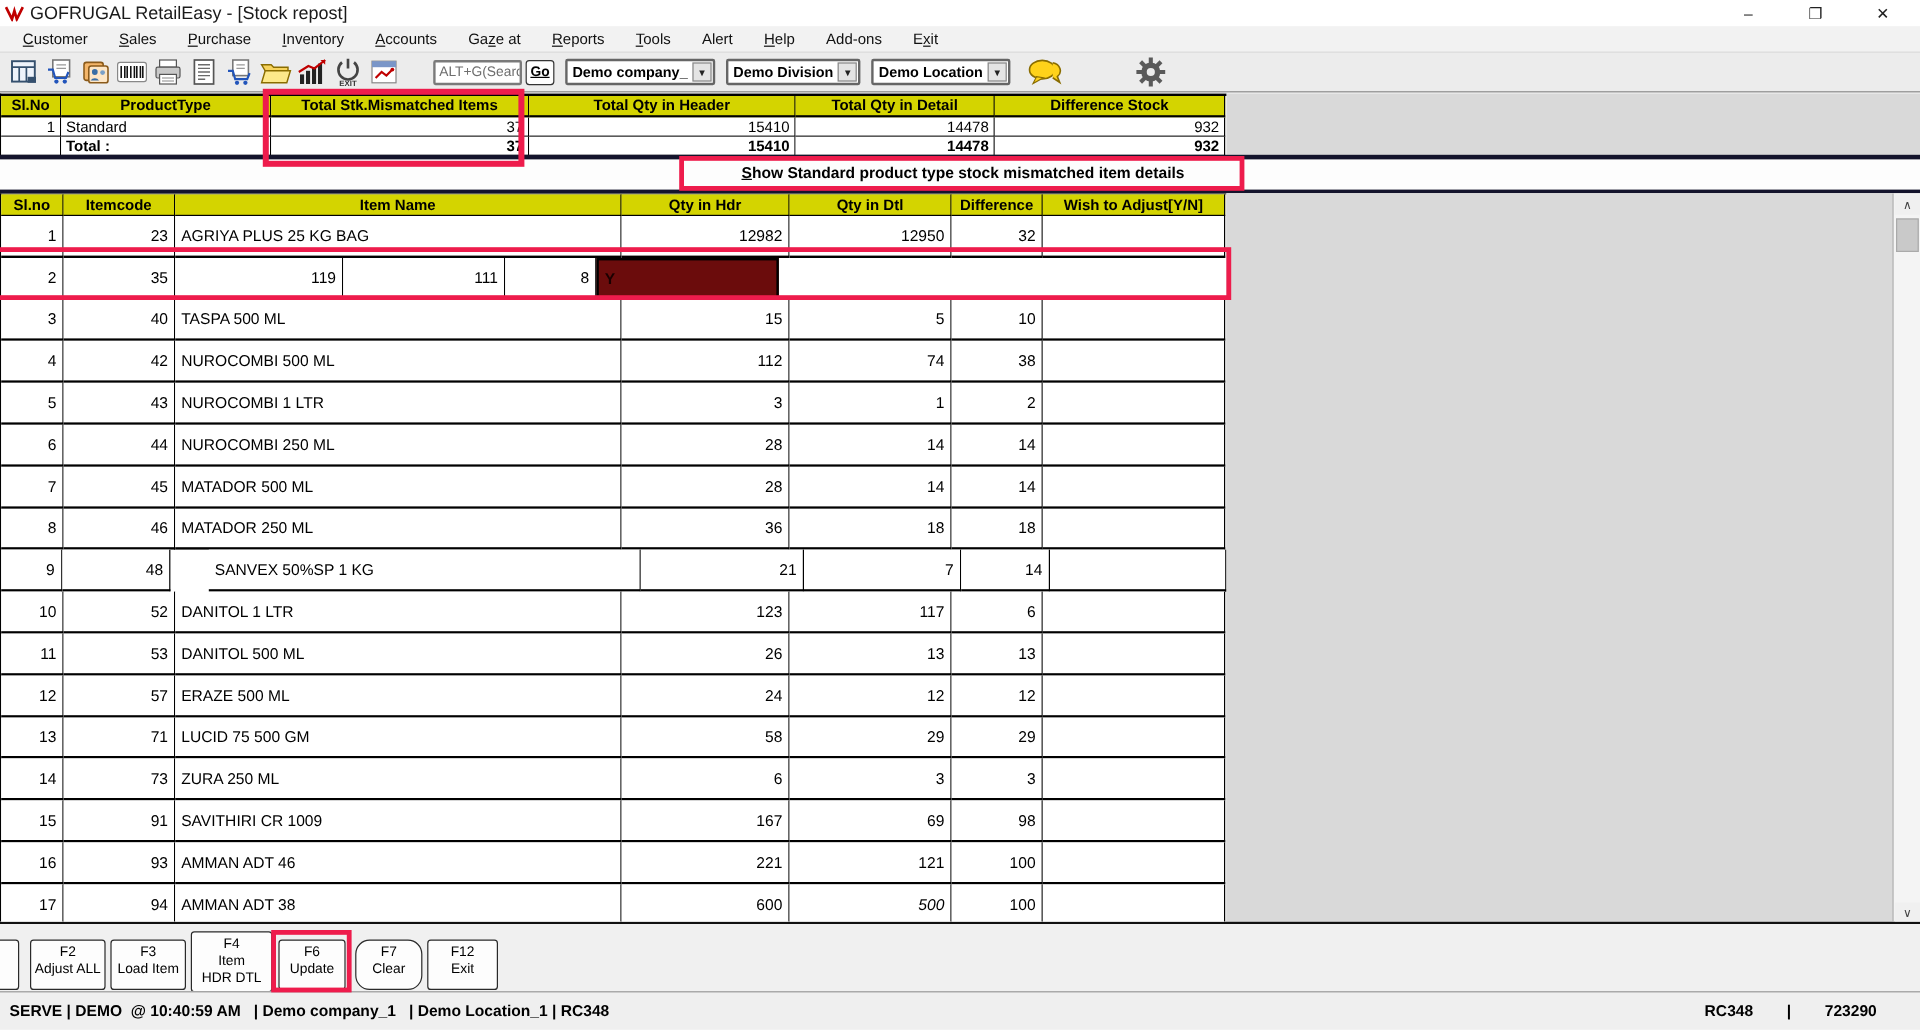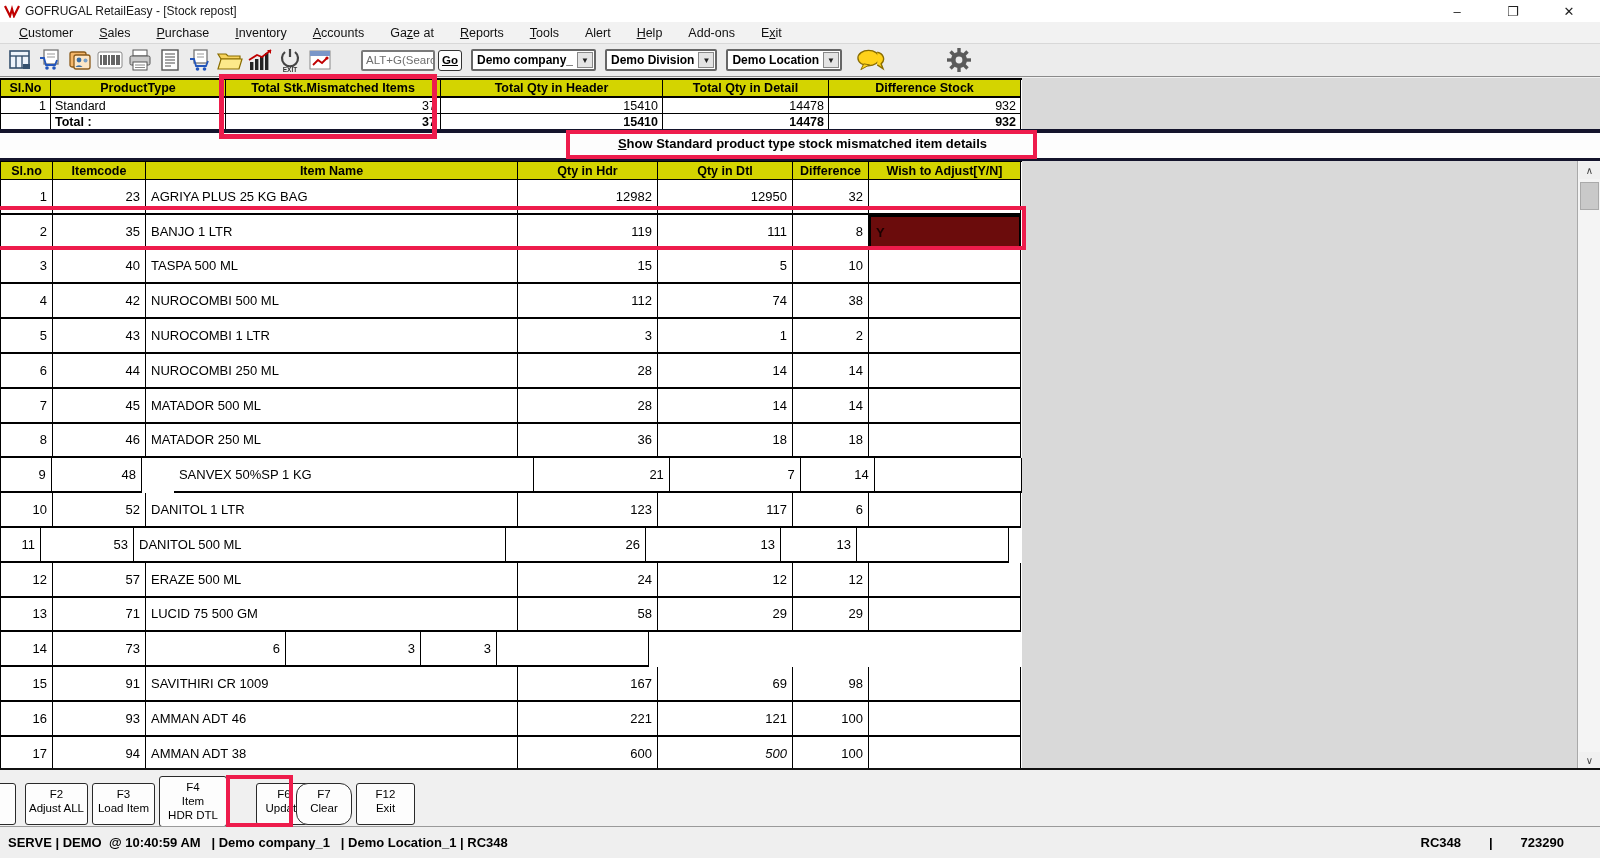--- a/index.html
+++ b/index.html
@@ -3,21 +3,21 @@
 <meta charset="utf-8">
 <style>
   * { margin:0; padding:0; box-sizing:border-box; }
   html,body { width:1600px; height:858px; background:#fff; }
   body { font-family:"Liberation Sans", sans-serif; color:#000; }
   .screen { position:absolute; top:0; left:0; width:1600px; height:858px; background:#f0f0f0; overflow:hidden; }
 
   
   .titlebar { position:absolute; left:0; top:0; width:1600px; height:22px; background:#ffffff; display:flex; align-items:center; }
   .titlebar .logo { width:16px; height:14px; margin:0 5px 0 4px; }
-  .titlebar .title { font-size:12px; color:#1a1a1a; }
+  .titlebar .title { font-size:15px; color:#1a1a1a; }
   .wincontrols { position:absolute; right:18px; top:0; height:22px; display:flex; gap:30px; align-items:center; }
   .winbtn { width:26px; text-align:center; font-size:13px; color:#222; cursor:default; }
 
   
   .menubar { position:absolute; left:0; top:22px; width:1600px; height:22px; background:#f2f2f2; border-bottom:1px solid #d8d8d8; display:flex; align-items:center; padding-left:6px; }
   .menu-item { font-size:12.5px; padding:2px 13px; color:#111; }
   .menu-item u { text-decoration:underline; }
 
   
   .toolbar { position:absolute; left:0; top:44px; width:1600px; height:33px; background:#ececec; border-bottom:1px solid #8a8a8a; display:flex; align-items:center; padding-left:5px; }
@@ -302,21 +302,20 @@
           <div class="icell al-r" style="width: 93px;">23</div>
           <div class="icell al-l" style="width: 372px;">AGRIYA PLUS 25 KG BAG</div>
           <div class="icell al-r" style="width: 140px;">12982</div>
           <div class="icell al-r" style="width: 135px;">12950</div>
           <div class="icell al-r" style="width: 76px;">32</div>
           <div class="icell al-l" style="width: 152px;"></div>
         </div>
         <div class="irow">
           <div class="icell al-r" style="width: 52px;">2</div>
           <div class="icell al-r" style="width: 93px;">35</div>
-          <div class="icell al-l" style="width: 372px;">BANJO 1 LTR</div>
           <div class="icell al-r" style="width: 140px;">119</div>
           <div class="icell al-r" style="width: 135px;">111</div>
           <div class="icell al-r" style="width: 76px;">8</div>
           <div class="icell al-l wish-y" style="width: 152px;">Y</div>
         </div>
         <div class="irow">
           <div class="icell al-r" style="width: 52px;">3</div>
           <div class="icell al-r" style="width: 93px;">40</div>
           <div class="icell al-l" style="width: 372px;">TASPA 500 ML</div>
           <div class="icell al-r" style="width: 140px;">15</div>
@@ -381,21 +380,21 @@
         <div class="irow">
           <div class="icell al-r" style="width: 52px;">10</div>
           <div class="icell al-r" style="width: 93px;">52</div>
           <div class="icell al-l" style="width: 372px;">DANITOL 1 LTR</div>
           <div class="icell al-r" style="width: 140px;">123</div>
           <div class="icell al-r" style="width: 135px;">117</div>
           <div class="icell al-r" style="width: 76px;">6</div>
           <div class="icell al-l" style="width: 152px;"></div>
         </div>
         <div class="irow">
-          <div class="icell al-r" style="width: 40px;">11</div>
+          <div class="icell al-r" style="width: 52px;">11</div>
           <div class="icell al-r" style="width: 93px;">53</div>
           <div class="icell al-l" style="width: 372px;">DANITOL 500 ML</div>
           <div class="icell al-r" style="width: 140px;">26</div>
           <div class="icell al-r" style="width: 135px;">13</div>
           <div class="icell al-r" style="width: 76px;">13</div>
           <div class="icell al-l" style="width: 152px;"></div>
         </div>
         <div class="irow">
           <div class="icell al-r" style="width: 52px;">12</div>
           <div class="icell al-r" style="width: 93px;">57</div>
@@ -410,20 +409,21 @@
           <div class="icell al-r" style="width: 93px;">71</div>
           <div class="icell al-l" style="width: 372px;">LUCID 75 500 GM</div>
           <div class="icell al-r" style="width: 140px;">58</div>
           <div class="icell al-r" style="width: 135px;">29</div>
           <div class="icell al-r" style="width: 76px;">29</div>
           <div class="icell al-l" style="width: 152px;"></div>
         </div>
         <div class="irow">
           <div class="icell al-r" style="width: 52px;">14</div>
           <div class="icell al-r" style="width: 93px;">73</div>
+          <div class="icell al-l" style="width: 372px;">ZURA 250 ML</div>
           <div class="icell al-r" style="width: 140px;">6</div>
           <div class="icell al-r" style="width: 135px;">3</div>
           <div class="icell al-r" style="width: 76px;">3</div>
           <div class="icell al-l" style="width: 152px;"></div>
         </div>
         <div class="irow">
           <div class="icell al-r" style="width: 52px;">15</div>
           <div class="icell al-r" style="width: 93px;">91</div>
           <div class="icell al-l" style="width: 372px;">SAVITHIRI CR 1009</div>
           <div class="icell al-r" style="width: 140px;">167</div>
@@ -466,21 +466,21 @@
       </div>
       <div class="fnbtn" style="left: 92px; top: 13px; width: 63px; height: 42px;">
         <div>F3</div>
         <div>Load Item</div>
       </div>
       <div class="fnbtn" style="left: 159px; top: 6px; width: 68px; height: 51px;">
         <div>F4</div>
         <div>Item</div>
         <div>HDR  DTL</div>
       </div>
-      <div class="fnbtn" style="left: 232px; top: 13px; width: 56px; height: 42px; margin-left: 24px;">
+      <div class="fnbtn" style="left: 232px; top: 13px; width: 56px; height: 42px;">
         <div>F6</div>
         <div>Update</div>
       </div>
       <div class="fnbtn" style="left: 296px; top: 13px; width: 56px; height: 42px; border-radius: 12px;">
         <div>F7</div>
         <div>Clear</div>
       </div>
       <div class="fnbtn" style="left: 356px; top: 13px; width: 59px; height: 42px;">
         <div>F12</div>
         <div>Exit</div>

